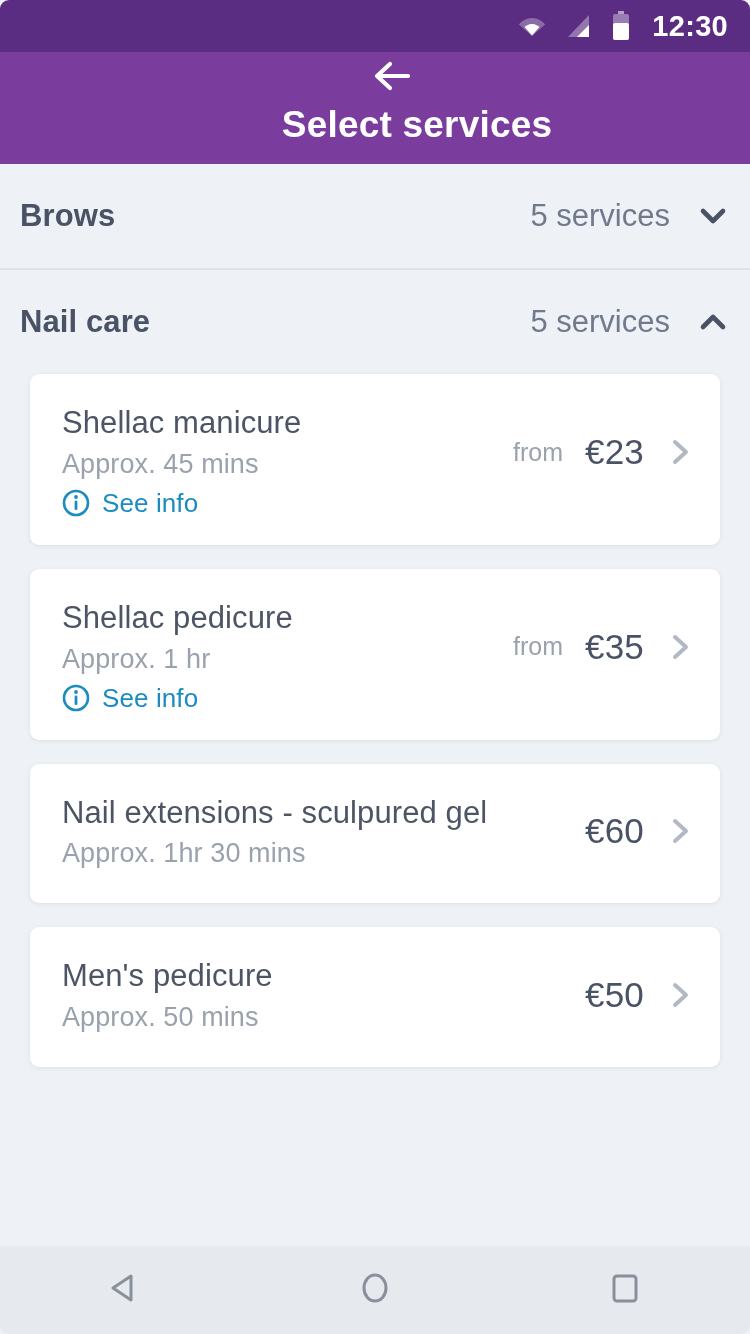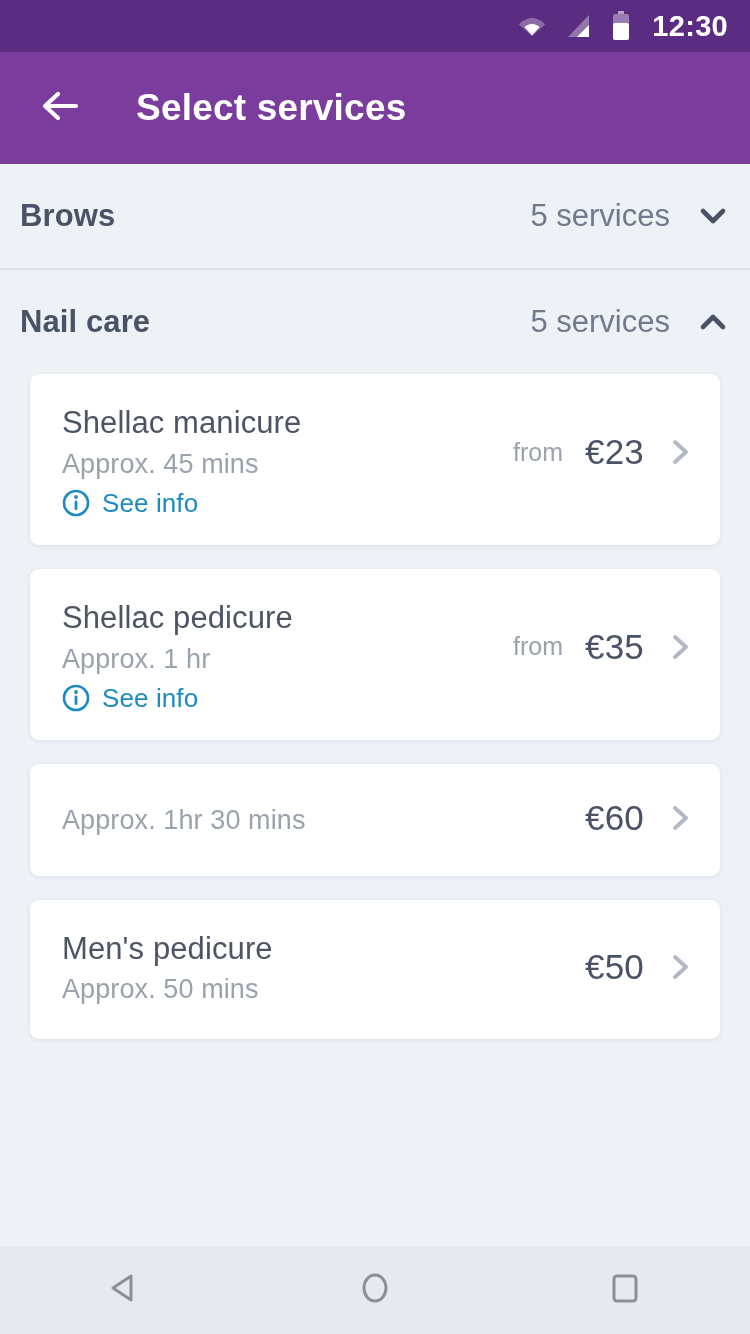--- a/index.html
+++ b/index.html
@@ -2,41 +2,41 @@
 <html><head>
 <meta charset="utf-8">
 <style>
   * { margin:0; padding:0; box-sizing:border-box; }
   html, body {
     width:750px; height:1334px;
     font-family:"Liberation Sans", sans-serif;
     background:#eef1f5;
     overflow:hidden;
   }
-  .screen { position:relative; width:750px; height:1334px; overflow:hidden; background:#eef1f5; }
+  .screen { position:relative; width:750px; height:1334px; overflow:hidden; background:#eef1f5;border-radius:9px; }
 
   
   .status-bar {
     height:52px; background:#5b2d82;
     display:flex; align-items:center; justify-content:flex-end;
     padding-right:22px; gap:18px;
   }
   .status-icons { display:flex; align-items:center; gap:20px; }
   .wifi-icon { width:28px; height:24px; position:relative; }
   .signal-icon { width:26px; height:26px; position:relative; }
   .battery-icon { width:18px; height:30px; position:relative; }
   .status-time {
     color:#ffffff; font-size:29px; font-weight:bold; letter-spacing:0.3px;
     margin-left:4px;
   }
 
   
   .app-bar {
     height:112px; background:#7a3d9e;
-    display:flex; align-items:center; padding-left:34px;
+    display:flex; align-items:center; padding-left:34px;flex-direction:column;
   }
   .back-button {
     width:52px; height:52px; display:flex; align-items:center; justify-content:center;
     cursor:pointer;
   }
   .app-title {
     color:#ffffff; font-size:37px; font-weight:bold;
     margin-left:50px; letter-spacing:0.2px;
   }
 
@@ -227,20 +227,21 @@
             <svg viewBox="0 0 28 34" width="28" height="34">
               <path d="M9 7 L20 17 L9 27" fill="none" stroke="#b2b9c5" stroke-width="4" stroke-linecap="round" stroke-linejoin="round"></path>
             </svg>
           </span>
         </div>
       </div>
 
 
       <div class="card no-info">
         <div class="card-main">
+          <div class="card-title">Nail extensions - sculpured gel</div>
           <div class="card-duration">Approx. 1hr 30 mins</div>
         </div>
         <div class="card-right">
           <span class="price-value">€60</span>
           <span class="card-chevron">
             <svg viewBox="0 0 28 34" width="28" height="34">
               <path d="M9 7 L20 17 L9 27" fill="none" stroke="#b2b9c5" stroke-width="4" stroke-linecap="round" stroke-linejoin="round"></path>
             </svg>
           </span>
         </div>

